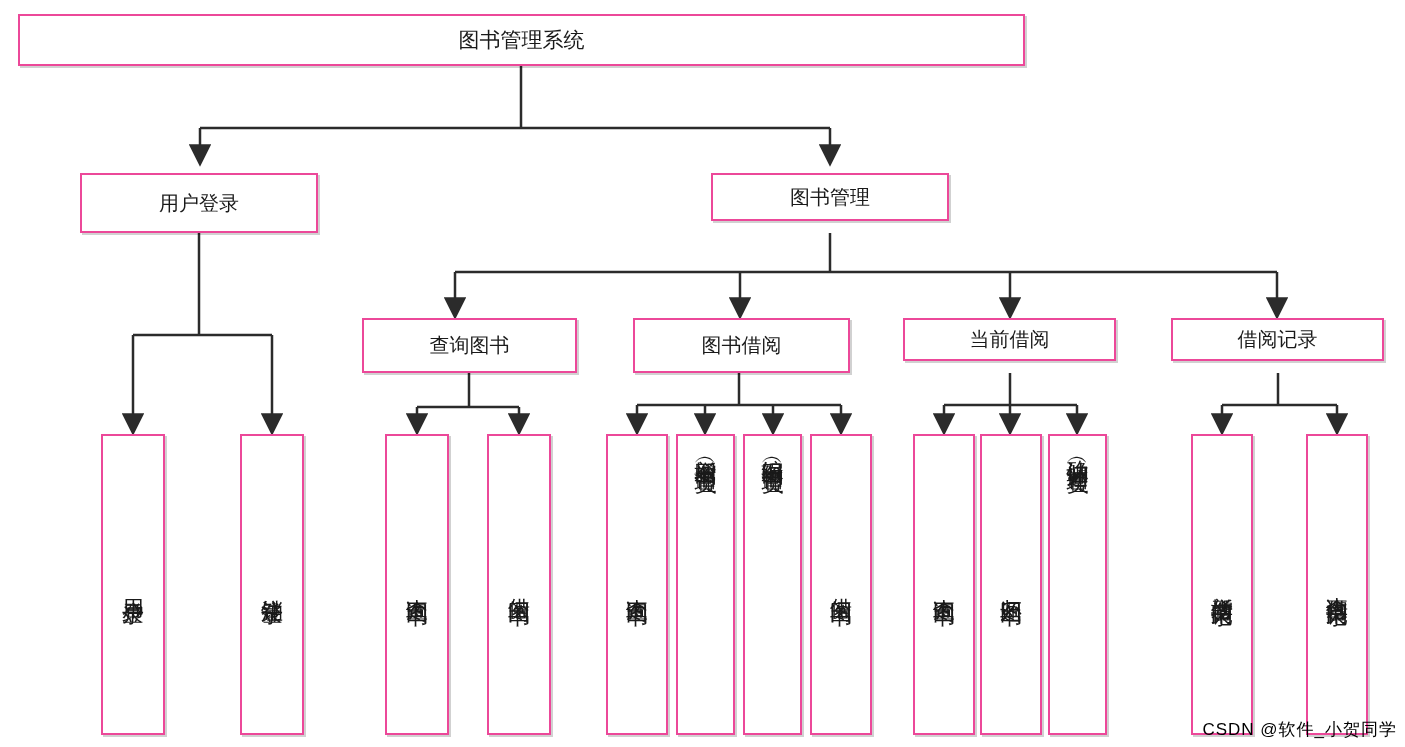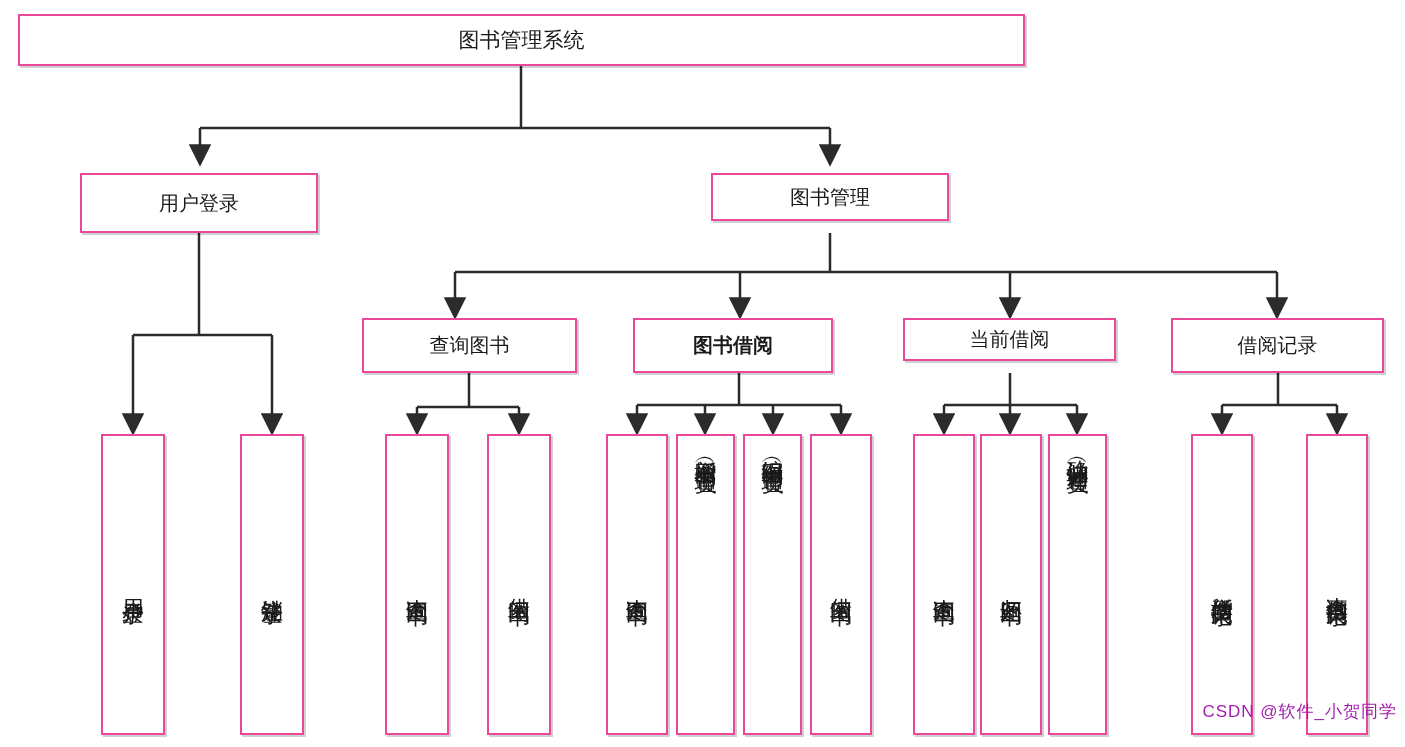--- a/index.html
+++ b/index.html
@@ -70,23 +70,23 @@
     margin-top: auto;
     margin-bottom: auto;
   }
   .node.leaf.center {
     align-items: center;
     padding-top: 0;
   }
   #watermark {
     position: absolute;
     right: 8px;
-    bottom: 24px;
+    bottom: 6px;
     font-size: 17px;
-    color: #a21caf;
+    color: #000000;
     letter-spacing: 1px;
     z-index: 5;
     white-space: nowrap;
     font-family: "Liberation Sans", "DejaVu Sans", sans-serif;
   }
 </style>
 </head>
 <body>
 
 <div id="diagram-root">
@@ -151,29 +151,29 @@
   </div>
 
   <div class="node h2" style="left:711px; top:173px; width:238px; height:48px;">
     <span class="node-label">图书管理</span>
   </div>
 
   <div class="node h3" style="left:362px; top:318px; width:215px; height:55px;">
     <span class="node-label">查询图书</span>
   </div>
 
-  <div class="node h3" style="left:633px; top:318px; width:200px; height:55px;font-weight:bold;">
+  <div class="node h3" style="left:633px; top:318px; width:217px; height:55px;">
     <span class="node-label">图书借阅</span>
   </div>
 
   <div class="node h3" style="left:903px; top:318px; width:213px; height:43px;">
     <span class="node-label">当前借阅</span>
   </div>
 
-  <div class="node h3" style="left:1171px; top:318px; width:213px; height:55px;">
+  <div class="node h3" style="left:1171px; top:318px; width:213px; height:43px;">
     <span class="node-label">借阅记录</span>
   </div>
 
   <div class="node leaf center" style="left:101px; top:434px; width:64px; height:301px;">
     <span class="node-label">用户登录</span>
   </div>
 
   <div class="node leaf center" style="left:240px; top:434px; width:64px; height:301px;">
     <span class="node-label">注销登录</span>
   </div>

